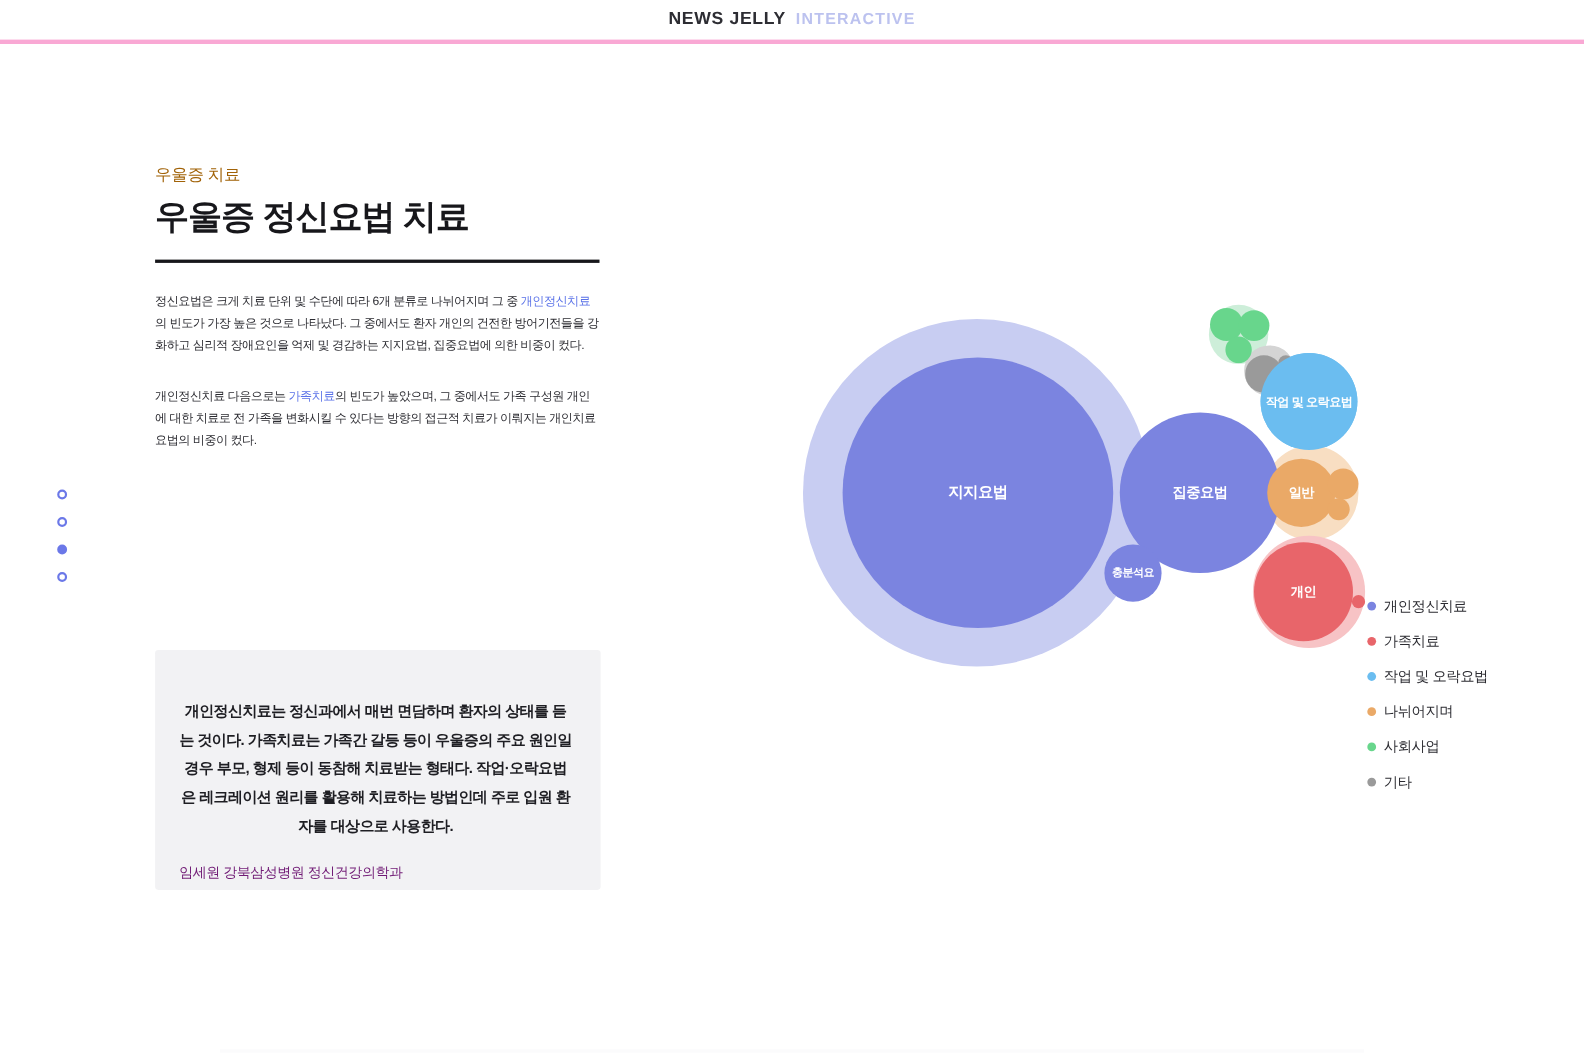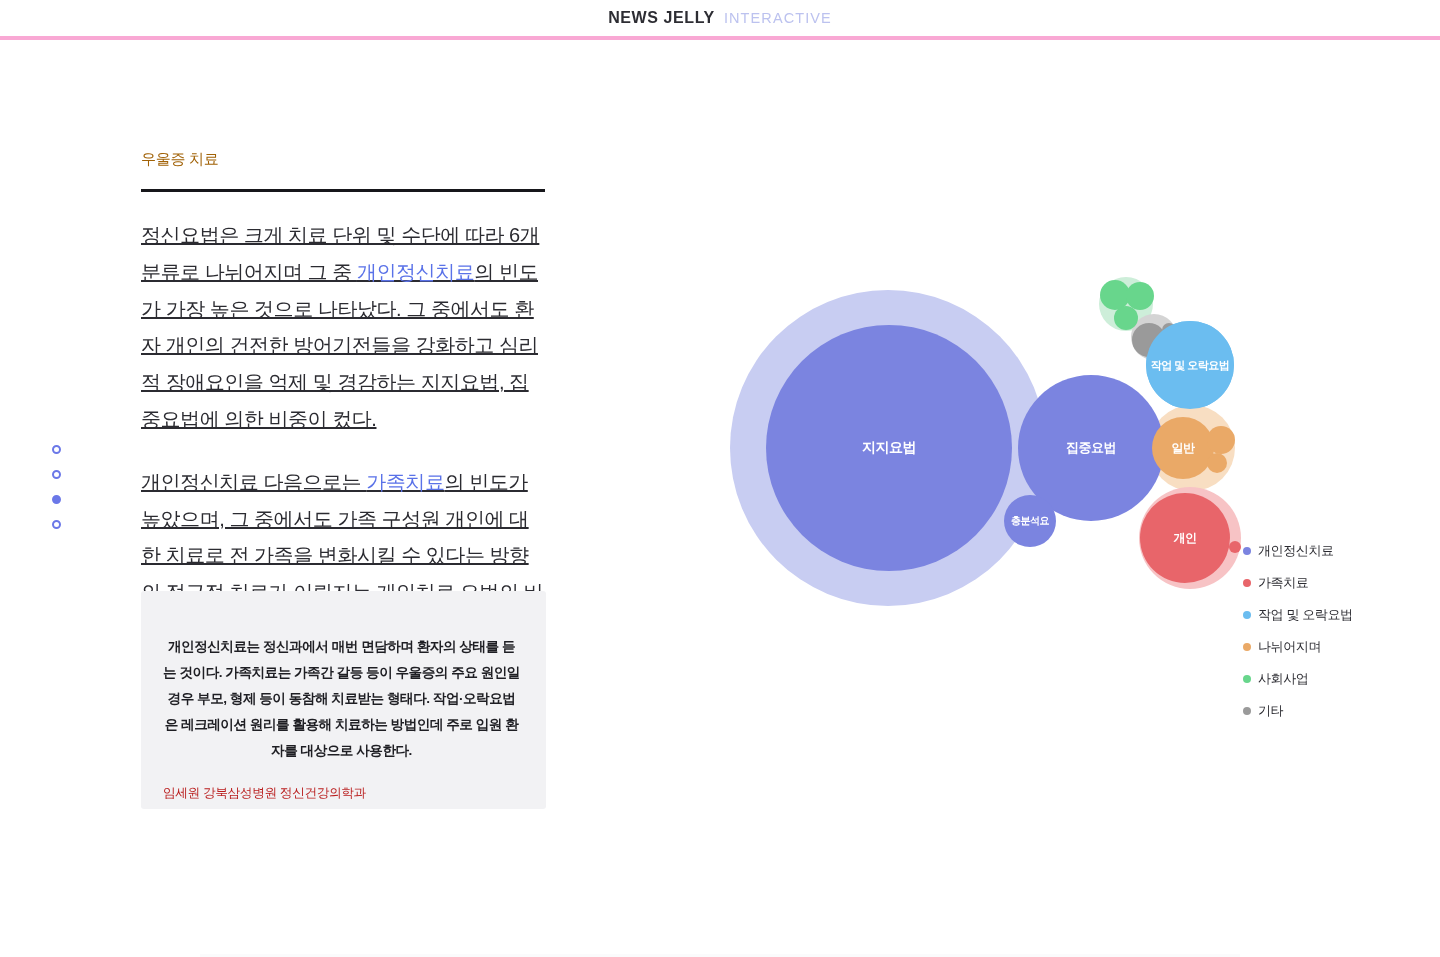--- a/index.html
+++ b/index.html
@@ -17,21 +17,21 @@
     background: #ffffff;
     border-bottom: 4px solid #f9a8d4;
     display: flex; align-items: center; justify-content: center;
   }
   .brand { display: flex; align-items: baseline; gap: 9px; }
   .brand-main {
     font-size: 16px; font-weight: bold; letter-spacing: 0.6px;
     color: #2d2d33;
   }
   .brand-sub {
-    font-size: 14.5px; font-weight: normal; letter-spacing: 1.1px;
+    font-size: 14.5px; font-weight: bold; letter-spacing: 1.1px;
     color: #bcc2ef;
   }
 
   
   .page { position: absolute; left: 0; top: 40px; width: 1440px; height: 917px; }
 
   
   .dot-nav {
     position: absolute; left: 52px; top: 405px;
     display: flex; flex-direction: column; gap: 16px;
@@ -51,41 +51,40 @@
   }
   .headline {
     font-size: 31px; font-weight: bold; color: #17171b;
     letter-spacing: -1px; line-height: 1.22;
   }
   .rule {
     width: 404px; height: 3px; background: #17171b;
     margin-top: 20px; margin-bottom: 25px;
   }
   .para {
-    font-size: 20px; line-height: 1.84; color: #2b2b31;
+    font-size: 11px; line-height: 1.84; color: #2b2b31;
     letter-spacing: -0.45px;
-    text-decoration: underline;
   }
   .para + .para { margin-top: 26px; }
   .hl { color: #5a72e8; }
 
   
   .quote-card {
     position: absolute; left: 141px; top: 551px;
     width: 405px; height: 218px;
     background: #f2f2f4; border-radius: 3px;
     padding: 43px 26px 0 22px;
   }
   .quote-text {
     font-size: 13.6px; line-height: 1.92; color: #1e1e23;
     font-weight: bold; letter-spacing: -0.5px; text-align: center;
   }
   .quote-source {
     margin-top: 21px;
-    font-size: 12.7px; color: #b91c1c; letter-spacing: -0.4px;
+    font-size: 12.7px; color: #701a75; letter-spacing: -0.4px;
   }
 
   
   .chart-wrap { position: absolute; left: 740px; top: 150px; width: 560px; height: 520px; }
   .bubble {
     position: absolute; border-radius: 50%;
     display: flex; align-items: center; justify-content: center;
   }
   .bubble-label {
     color: #ffffff; font-weight: bold; letter-spacing: -0.5px;
@@ -123,20 +122,21 @@
 
   <div class="dot-nav">
       <span class="dot"></span>
       <span class="dot"></span>
       <span class="dot active"></span>
       <span class="dot"></span>
     </div>
 
   <div class="content-col">
     <div class="eyebrow">우울증 치료</div>
+    <h1 class="headline">우울증 정신요법 치료</h1>
     <div class="rule"></div>
 
     <p class="para">
       <span>정신요법은 크게 치료 단위 및 수단에 따라 6개 분류로 나뉘어지며 그 중 </span><span class="hl">개인정신치료</span><span>의 빈도가 가장 높은 것으로 나타났다. 그 중에서도 환자 개인의 건전한 방어기전들을 강화하고 심리적 장애요인을 억제 및 경감하는 지지요법, 집중요법에 의한 비중이 컸다.</span>
     </p>
 
     <p class="para">
       <span>개인정신치료 다음으로는 </span><span class="hl">가족치료</span><span>의 빈도가 높았으며, 그 중에서도 가족 구성원 개인에 대한 치료로 전 가족을 변화시킬 수 있다는 방향의 접근적 치료가 이뤄지는 개인치료 요법의 비중이 컸다.</span>
     </p>
   </div>

